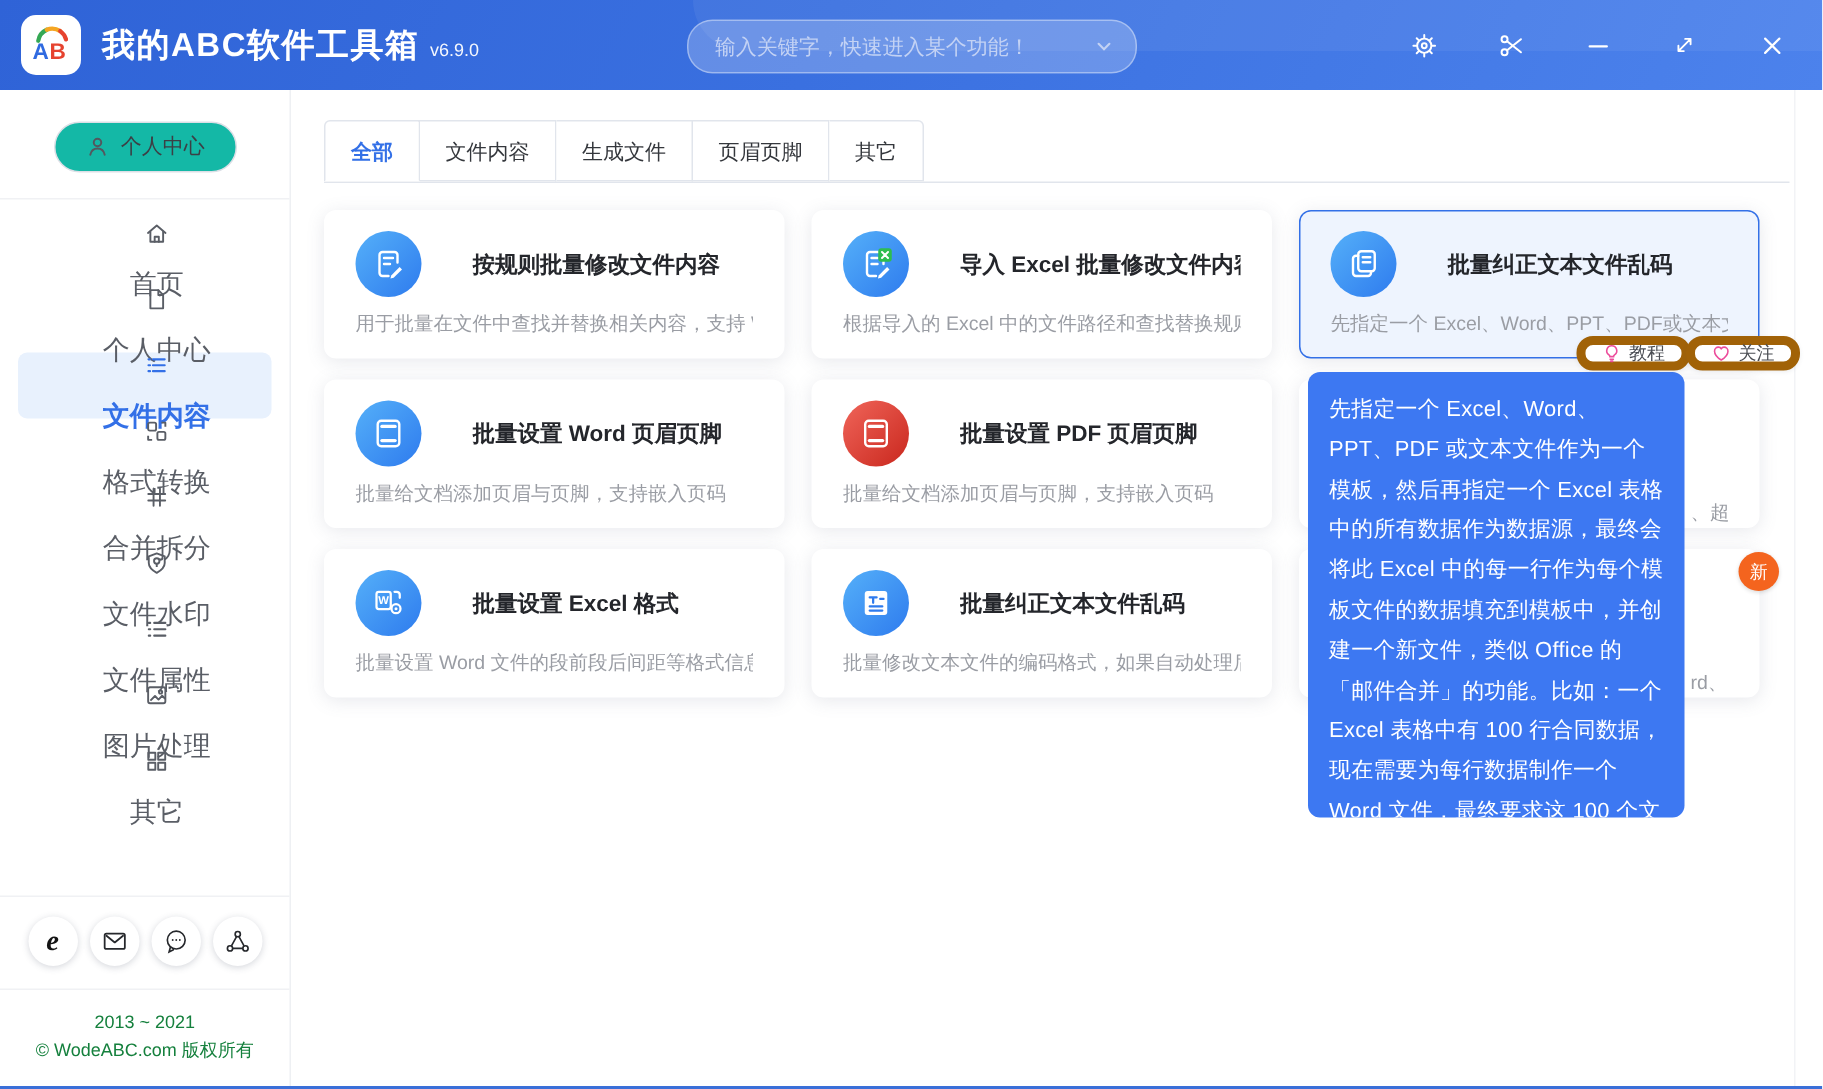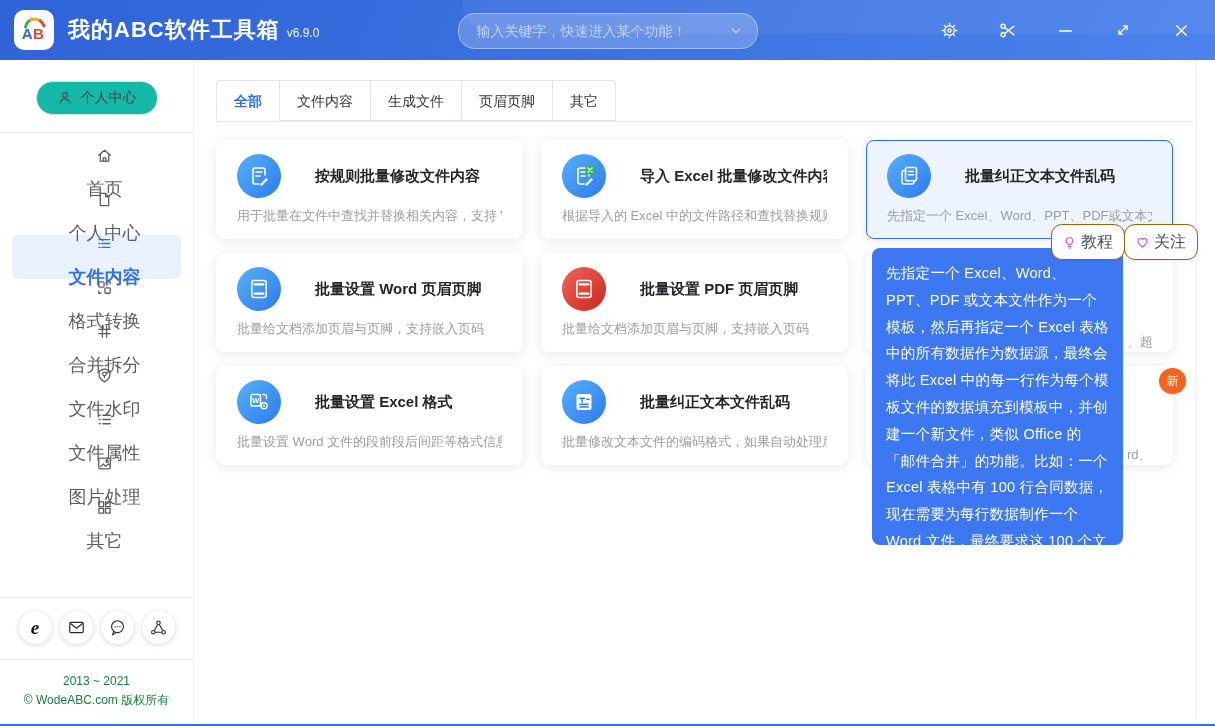--- a/index.html
+++ b/index.html
@@ -69,23 +69,23 @@
   .icon-circle.red  { background:linear-gradient(135deg,#f0655a 0%,#c9271d 100%); }
   .card-title { font-size:15px; font-weight:bold; color:#24262b; white-space:nowrap; overflow:hidden; }
   .card-desc { margin-top:9px; font-size:13px; color:#9a9da4; white-space:nowrap; overflow:hidden; }
   .card.partial .card-desc { margin-top:66px; }
   .fragment { padding-left:240px; }
   .badge-new { position:absolute; top:1px; right:-14px; width:27px; height:26px; border-radius:50%;
     background:#f4641e; color:#fff; font-size:12px; display:flex; align-items:center;
     justify-content:center; z-index:8; box-shadow:0 1px 3px rgba(0,0,0,0.15); }
 
   
-  .pill { position:absolute; top:224px; height:36px; background:#fff; border:1px solid #a16207;
+  .pill { position:absolute; top:224px; height:23px; background:#fff; border:6px solid #a16207;
     border-radius:11px; display:flex; align-items:center; gap:5px; padding:0 11px;
-    font-size:16px; color:#4a4d53; z-index:55; cursor:pointer; box-shadow:0 1px 3px rgba(80,90,110,0.10); }
+    font-size:12px; color:#4a4d53; z-index:55; cursor:pointer; box-shadow:0 1px 3px rgba(80,90,110,0.10); }
   .pill svg { stroke:#ec4c9b; }
   .pill-tutorial { left:1051px; }
   .pill-follow { left:1124px;justify-content:center; }
 
   
   .tooltip { position:absolute; left:872px; top:248px; width:251px; height:297px;
     background:#3d78f2; border-radius:8px; color:#fff; padding:12px 14px;
     font-size:14.6px; line-height:26.8px; z-index:40; overflow:hidden; letter-spacing:0.2px; }
   .tooltip:before { content:""; position:absolute; top:-6px; left:10px; width:0; height:0;
     border-left:6px solid transparent; border-right:6px solid transparent;

